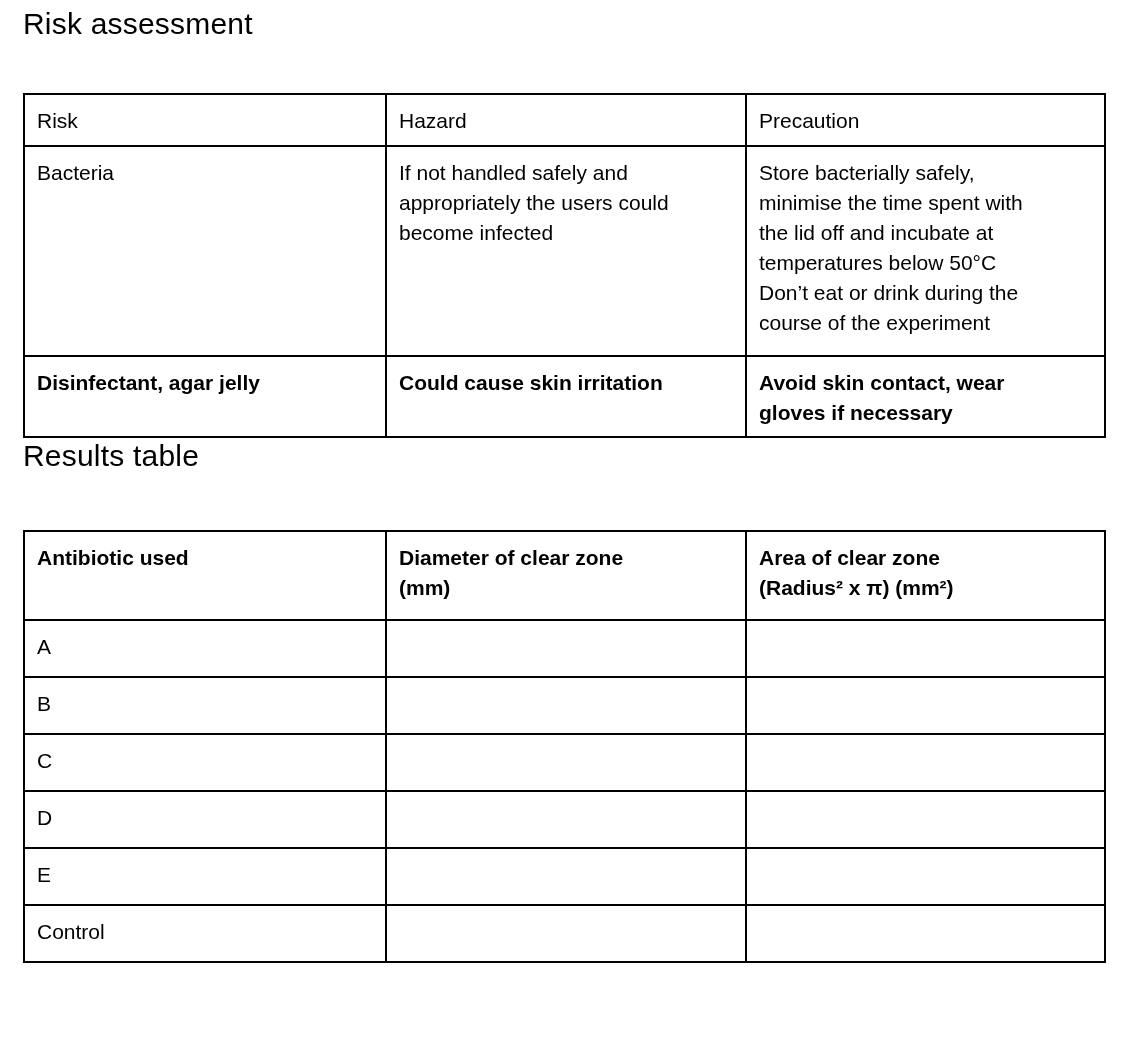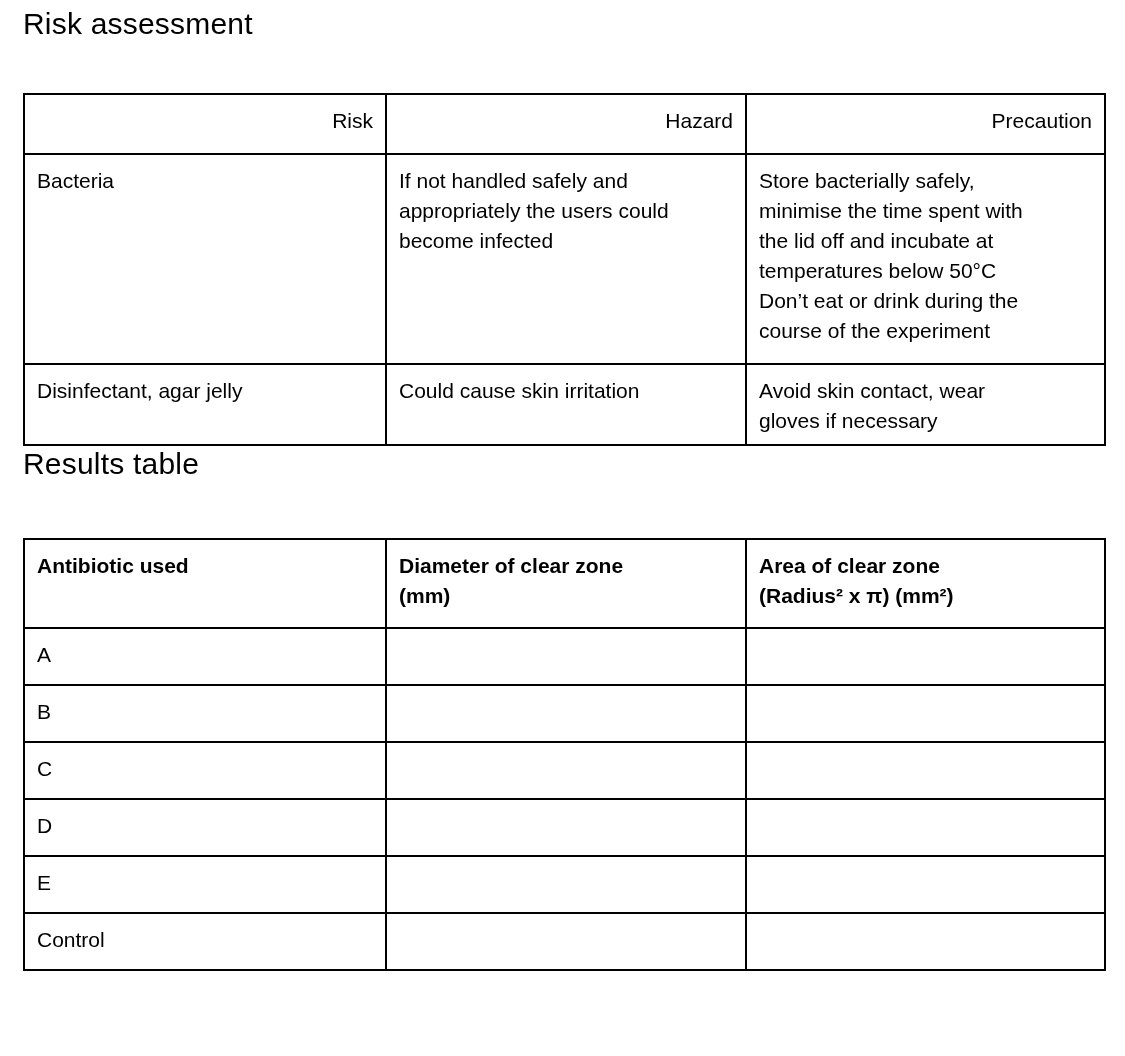--- a/index.html
+++ b/index.html
@@ -45,23 +45,23 @@
     font-size: 21px;
     line-height: 30px;
     white-space: pre-line;
     overflow: hidden;
     word-wrap: break-word;
   }
   col.c1 { width: 362px; }
   col.c2 { width: 360px; }
   col.c3 { width: 359px; }
 
-  tr.risk-header-row   { height: 60px; text-align: right; }
+  tr.risk-header-row   { height: 52px; }
   tr.risk-row-1        { height: 210px; padding-left: 19px; }
-  tr.risk-row-2        { height: 72px; }
+  tr.risk-row-2        { height: 72px; font-weight: bold; }
 
   tr.results-header-row { height: 89px; }
   tr.results-body-row   { height: 57px; }
 
   tr.results-header-row td {
     font-weight: bold;
   }
 </style>
 </head>
 <body>

